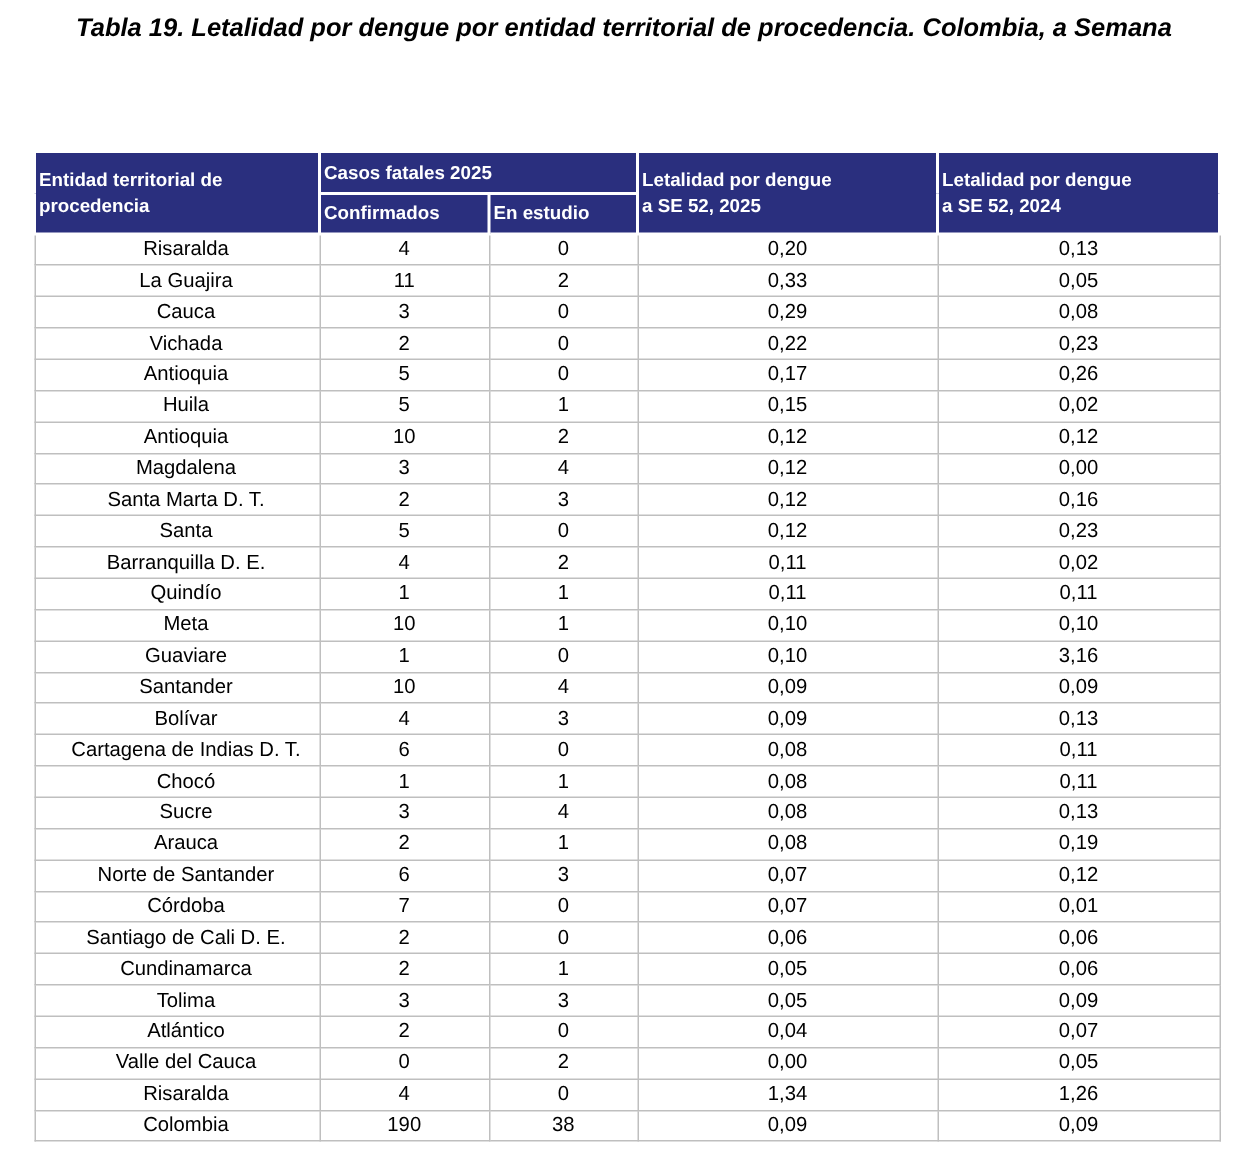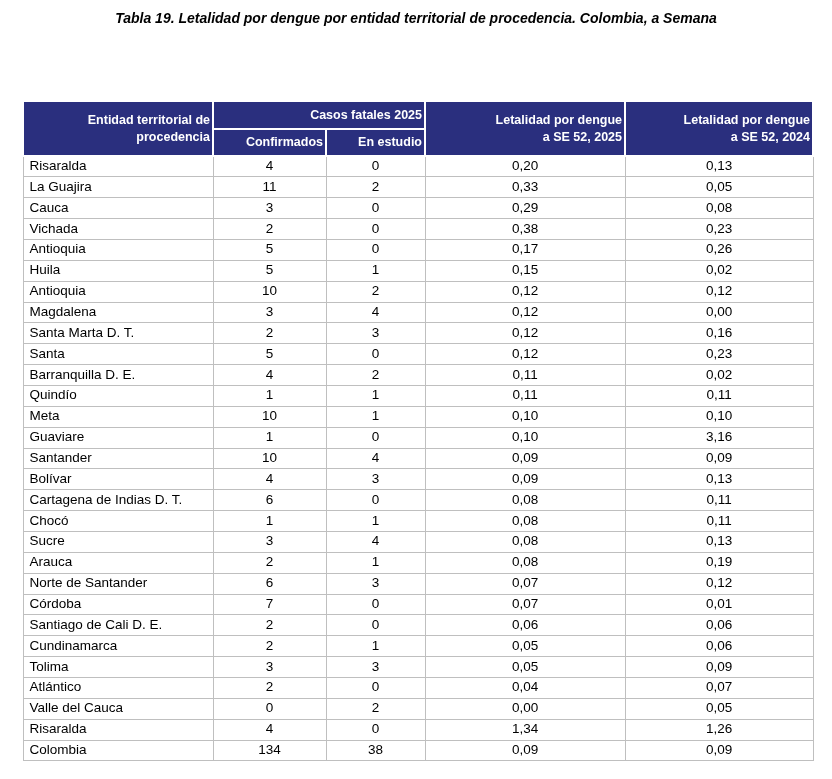--- a/index.html
+++ b/index.html
@@ -15,61 +15,61 @@
     height: 779px;
     background: #ffffff;
     font-family: "Liberation Sans", sans-serif;
     position: relative;
   }
   .title {
     padding-top: 7px;
     text-align: center;
     font-weight: bold;
     font-style: italic;
-    font-size: 14px;
+    font-size: 17px;
     line-height: 23px;
     color: var(--text);
   }
   table.data-table {
     position: absolute;
     left: 22px;
     top: 100px;
     width: 790px;
     border-collapse: collapse;
     table-layout: fixed;
   }
   thead th {
     background: var(--header-bg);
     color: #ffffff;
     font-weight: bold;
     font-size: 12.5px;
     line-height: 1.3;
-    text-align: right;
+    text-align: left;
     vertical-align: middle;
     border: 2px solid #ffffff;
     white-space: pre-line;
     padding: 1px 2px;
   }
   thead tr.hrow1 { height: 28px; }
   thead tr.hrow2 { height: 27px; }
   tbody td {
     border: 1px solid var(--grid);
     font-size: 13.5px;
     color: var(--text);
     text-align: center;
     vertical-align: middle;
     padding: 0 4px;
     line-height: 1.1;
     overflow: hidden;
     white-space: nowrap;
   }
   tbody tr { height: 20.86px; }
   tbody td.left {
-    text-align: left;
-    padding-left: 6px;
+    text-align: center;
+    padding-left: 16px;
   }
 </style>
 </head>
 <body>
 
 <div class="title">
   <span>Tabla 19. Letalidad por dengue por entidad territorial de procedencia. Colombia, a Semana</span><br>
 </div>
 
 <table class="data-table">
@@ -114,21 +114,21 @@
         <td class="left">Cauca</td>
         <td>3</td>
         <td>0</td>
         <td>0,29</td>
         <td>0,08</td>
       </tr>
       <tr>
         <td class="left">Vichada</td>
         <td>2</td>
         <td>0</td>
-        <td>0,38</td>
+        <td>0,22</td>
         <td>0,23</td>
       </tr>
       <tr>
         <td class="left">Antioquia</td>
         <td>5</td>
         <td>0</td>
         <td>0,17</td>
         <td>0,26</td>
       </tr>
       <tr>
@@ -287,19 +287,19 @@
       </tr>
       <tr>
         <td class="left">Risaralda</td>
         <td>4</td>
         <td>0</td>
         <td>1,34</td>
         <td>1,26</td>
       </tr>
       <tr>
         <td class="left">Colombia</td>
-        <td>134</td>
+        <td>190</td>
         <td>38</td>
         <td>0,09</td>
         <td>0,09</td>
       </tr>
     </tbody>
 </table>
 
 </body></html>

